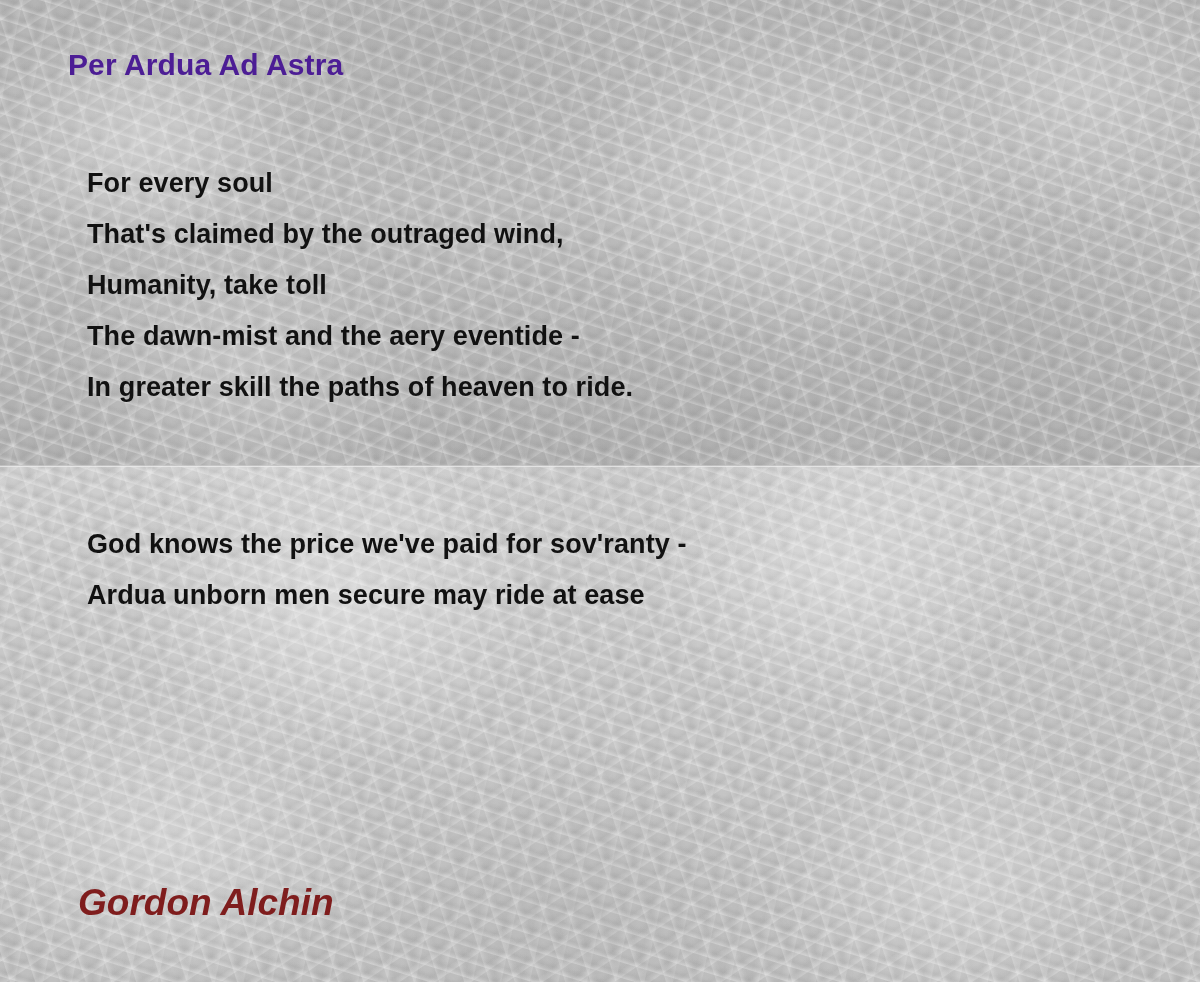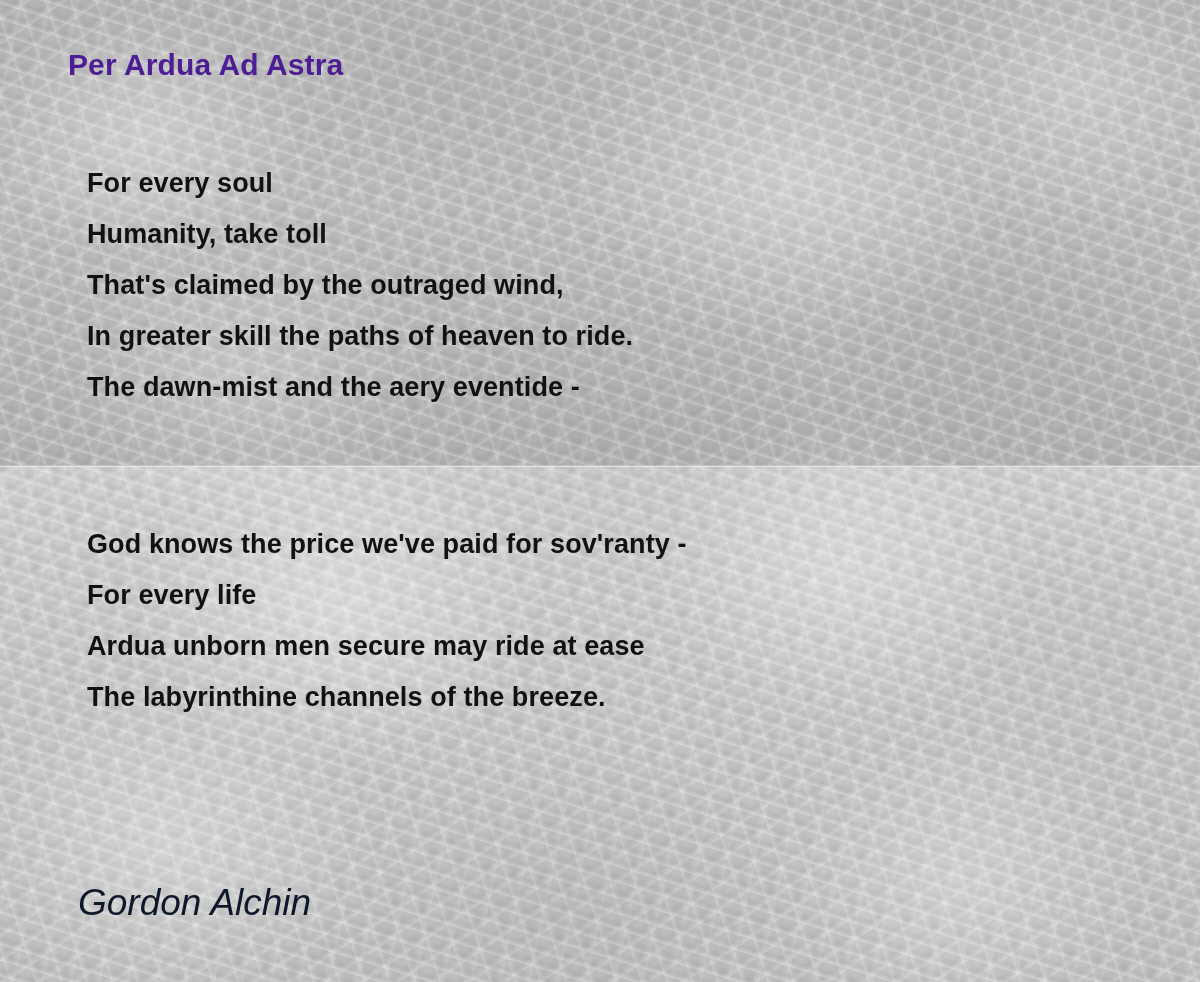--- a/index.html
+++ b/index.html
@@ -130,51 +130,49 @@
   .poem-line {
     white-space: nowrap;
   }
 
   .poem-author {
     position: absolute;
     left: 78px;
     top: 882px;
     font-size: 37px;
     font-style: italic;
-    font-weight: normal;
-    color: #0f172a;
+    font-weight: bold;
+    color: #7f1d1d;
     white-space: nowrap;
   }
 </style>
 </head>
 <body>
 
 <div id="poem-card">
 
   <div class="bg-layer bg-base"></div>
   <div class="bg-layer bg-strokes-a"></div>
   <div class="bg-layer bg-strokes-b"></div>
   <div class="bg-layer bg-blobs"></div>
   <div class="bg-seam"></div>
 
   <div class="content">
 
     <div class="poem-title">Per Ardua Ad Astra</div>
 
     <div class="stanza" id="stanza-1">
       <div class="poem-line">For every soul</div>
+      <div class="poem-line">That's claimed by the outraged wind,</div>
       <div class="poem-line">Humanity, take toll</div>
-      <div class="poem-line">That's claimed by the outraged wind,</div>
+      <div class="poem-line">The dawn-mist and the aery eventide -</div>
       <div class="poem-line">In greater skill the paths of heaven to ride.</div>
-      <div class="poem-line">The dawn-mist and the aery eventide -</div>
     </div>
 
     <div class="stanza" id="stanza-2">
       <div class="poem-line">God knows the price we've paid for sov'ranty -</div>
-      <div class="poem-line">For every life</div>
       <div class="poem-line">Ardua unborn men secure may ride at ease</div>
-      <div class="poem-line">The labyrinthine channels of the breeze.</div>
     </div>
 
     <div class="poem-author">Gordon Alchin</div>
 
   </div>
 </div>
 
 </body></html>

